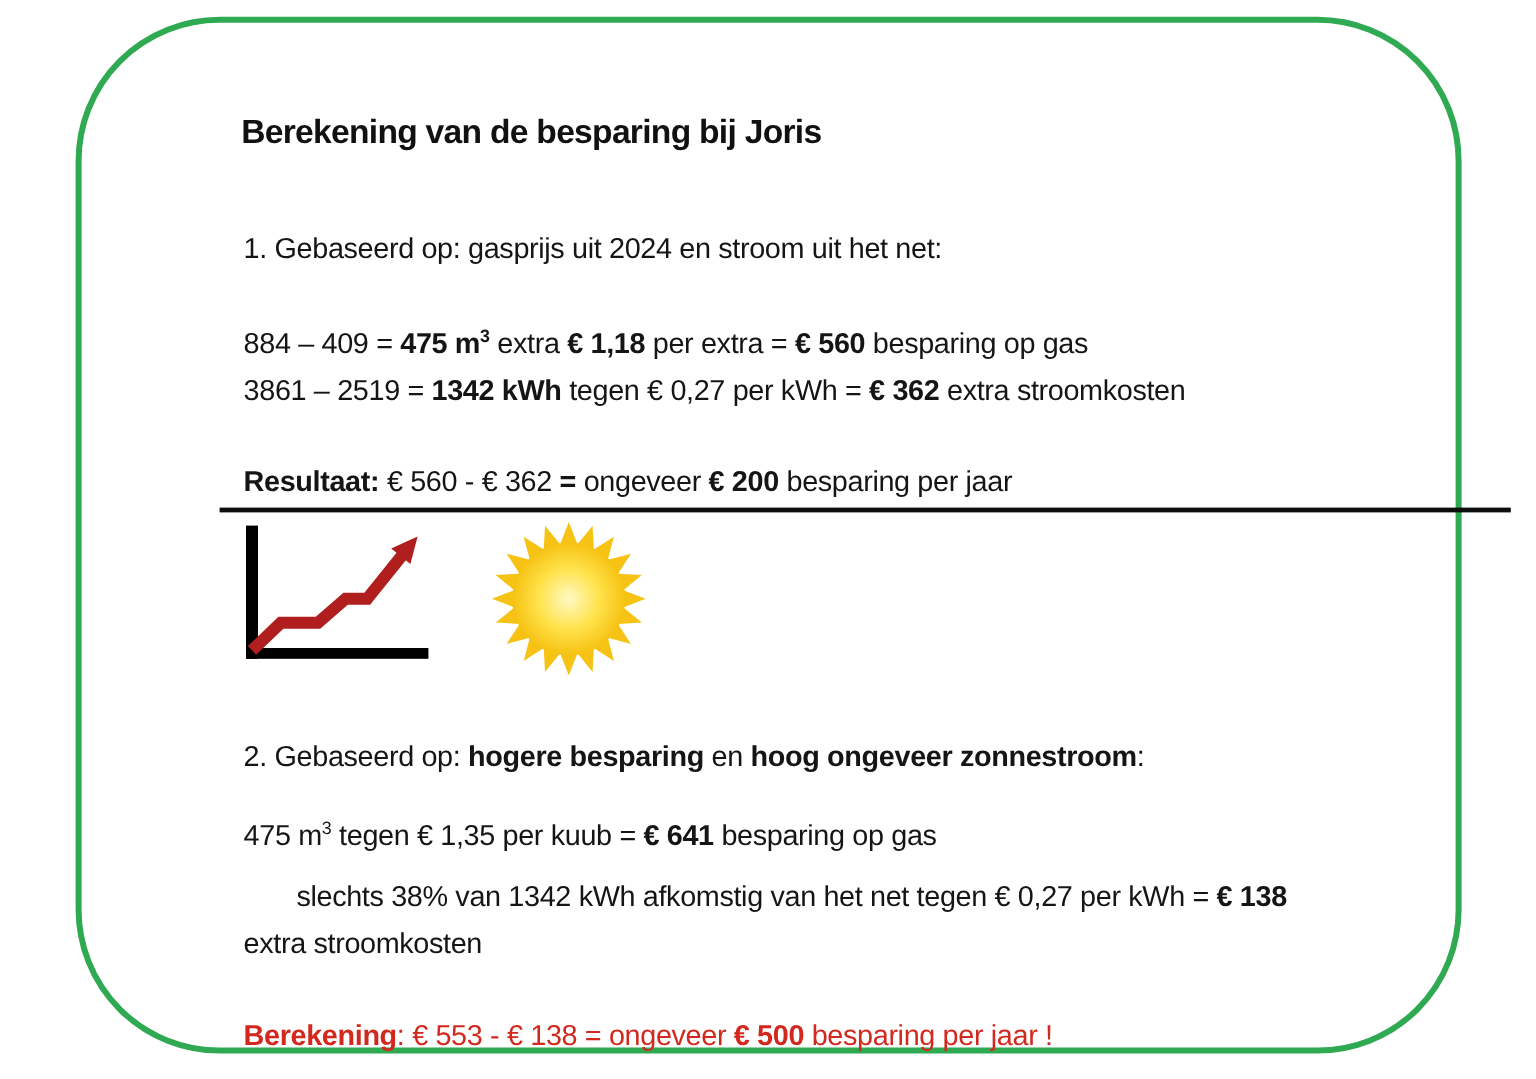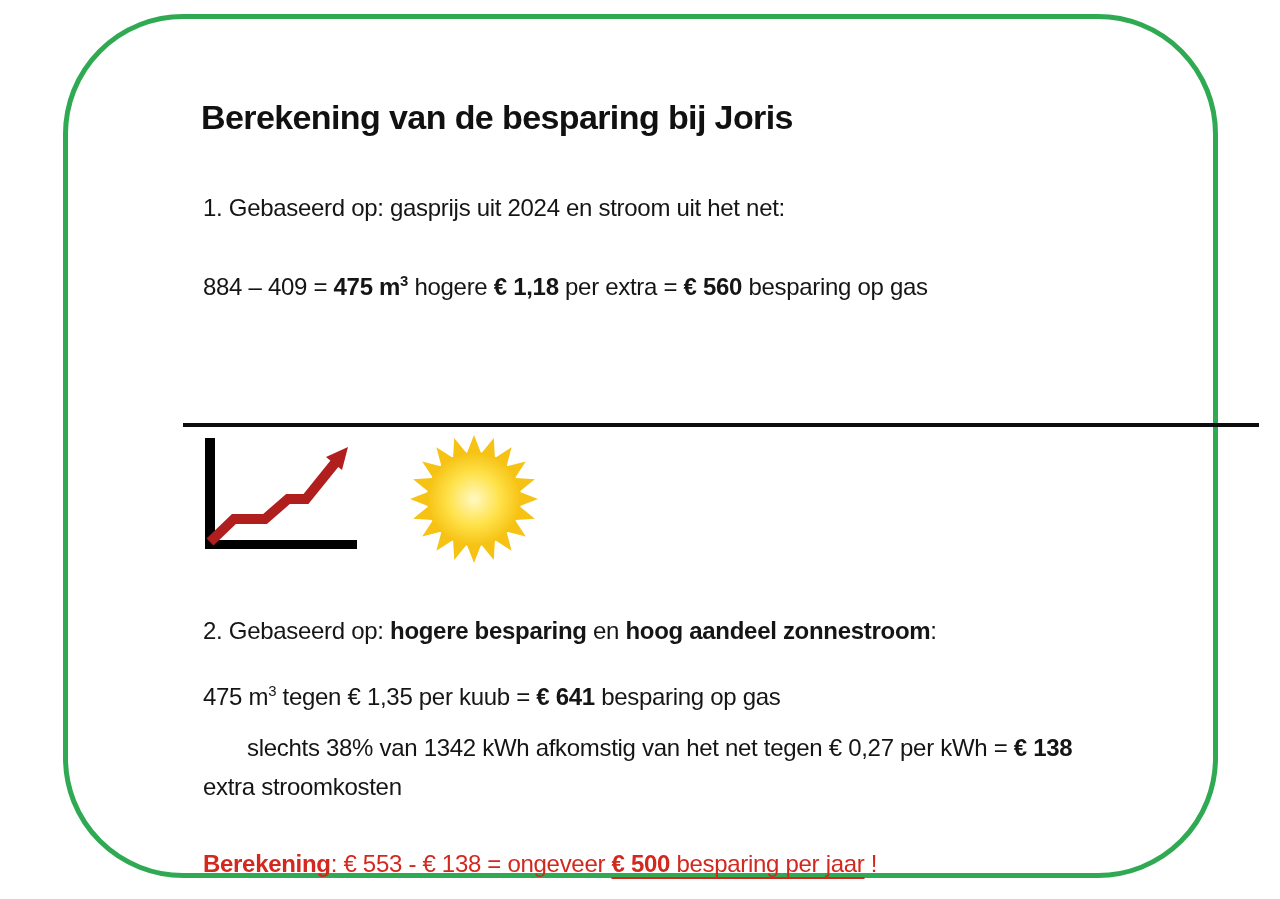--- a/index.html
+++ b/index.html
@@ -15,33 +15,32 @@
     position:absolute;
     left:63px; top:14px;
     width:1145px; height:854px;
     border:5px solid var(--frame-green, #2faa53);
     border-radius:120px;
     background:#ffffff;
   }
   .abs { position:absolute; white-space:nowrap; }
   .title {
     left:133px; top:56px;
-    font-size:34px; font-weight:bold;
+    font-size:28px; font-weight:bold;
     letter-spacing:-0.6px;
     color:#111;
   }
   .body-line {
     font-size:24px;
     letter-spacing:-0.3px;
     line-height:39px;
     color:#151515;
   }
   .body-line .b { font-weight:bold; }
   .body-line .u {
-    text-decoration:underline;
     text-decoration-thickness:2px;
     text-underline-offset:5px;
   }
   .body-line sup { font-size:62%; line-height:0; }
   .red-line { color:var(--accent-red, #d2281e); }
   .red-line .u { text-decoration-color:var(--accent-red, #d2281e); }
   .divider {
     position:absolute;
     left:115px; top:404px;
     width:1076px; height:4px;
@@ -65,22 +64,24 @@
 </style>
 </head>
 <body>
 
 <div class="frame">
 
   <h1 class="abs title">Berekening van de besparing bij Joris</h1>
 
   <p class="abs body-line y-s1h"><span>1. Gebaseerd op: gasprijs uit 2024 en stroom uit het net:</span></p>
 
-  <p class="abs body-line y-c1"><span>884 – 409 = </span><span class="b">475 m</span><sup class="b">3</sup><span> hogere </span><span class="b">€ 1,18</span><span> per extra = </span><span class="b">€ 560</span><span> besparing op gas</span></p>
+  <p class="abs body-line y-c1"><span>884 – 409 = </span><span class="b">475 m</span><sup class="b">3</sup><span> extra </span><span class="b">€ 1,18</span><span> per extra = </span><span class="b">€ 560</span><span> besparing op gas</span></p>
+  <p class="abs body-line y-c2"><span>3861 – 2519 = </span><span class="b">1342 kWh</span><span> tegen € 0,27 per kWh = </span><span class="b">€ 362</span><span> extra stroomkosten</span></p>
 
+  <p class="abs body-line y-r1"><span class="b">Resultaat:</span><span> € 560 - € 362 </span><span class="b">=</span><span> ongeveer </span><span class="b">€ 200</span><span> besparing per jaar</span></p>
 
   <div class="divider"></div>
 
   <svg class="abs icon-chart" width="162" height="115" viewBox="0 0 162 115" aria-hidden="true">
     <rect class="chart-axis" x="4" y="2" width="10" height="111"></rect>
     <rect class="chart-axis" x="4" y="104" width="152" height="9"></rect>
     <polyline class="chart-line" points="9,106 33,83 64,83 87,63 105,63 134,27"></polyline>
     <polygon class="chart-arrow" points="147,11 141,34 125,21"></polygon>
   </svg>
 
@@ -89,21 +90,21 @@
       <radialGradient id="sunGrad" cx="50%" cy="50%" r="50%">
         <stop offset="0%" stop-color="var(--sun-light, #fff9c4)"></stop>
         <stop offset="55%" stop-color="var(--sun-mid, #ffe24a)"></stop>
         <stop offset="100%" stop-color="var(--sun-gold, #f6c213)"></stop>
       </radialGradient>
     </defs>
     <polygon fill="var(--sun-gold, #f6c213)" points="64.0,0.0 45.4,7.2 60.9,19.8 41.0,20.9 51.8,37.6 32.5,32.5 37.6,51.8 20.9,41.0 19.8,60.9 7.2,45.4 0.0,64.0 -7.2,45.4 -19.8,60.9 -20.9,41.0 -37.6,51.8 -32.5,32.5 -51.8,37.6 -41.0,20.9 -60.9,19.8 -45.4,7.2 -64.0,0.0 -45.4,-7.2 -60.9,-19.8 -41.0,-20.9 -51.8,-37.6 -32.5,-32.5 -37.6,-51.8 -20.9,-41.0 -19.8,-60.9 -7.2,-45.4 -0.0,-64.0 7.2,-45.4 19.8,-60.9 20.9,-41.0 37.6,-51.8 32.5,-32.5 51.8,-37.6 41.0,-20.9 60.9,-19.8 45.4,-7.2"></polygon>
     <circle r="47" fill="url(#sunGrad)"></circle>
   </svg>
 
-  <p class="abs body-line y-s2h"><span>2. Gebaseerd op: </span><span class="b">hogere besparing</span><span> en </span><span class="b">hoog aandeel zonnestroom</span><span>:</span></p>
+  <p class="abs body-line y-s2h"><span>2. Gebaseerd op: </span><span class="b">hogere besparing</span><span> en </span><span class="b">hoog ongeveer zonnestroom</span><span>:</span></p>
 
   <p class="abs body-line y-c3"><span>475 m</span><sup>3</sup><span> tegen € 1,35 per kuub = </span><span class="b">€ 641</span><span> besparing op gas</span></p>
   <p class="abs body-line y-c4"><span>slechts 38% van 1342 kWh afkomstig van het net tegen € 0,27 per kWh = </span><span class="b">€ 138</span></p>
   <p class="abs body-line y-c5"><span>extra stroomkosten</span></p>
 
   <p class="abs body-line red-line y-r2"><span class="b">Berekening</span><span>: € 553 - € 138 = ongeveer </span><span class="b u">€ 500</span><span class="u"> besparing per jaar</span><span> !</span></p>
 
 </div>
 
 </body></html>

